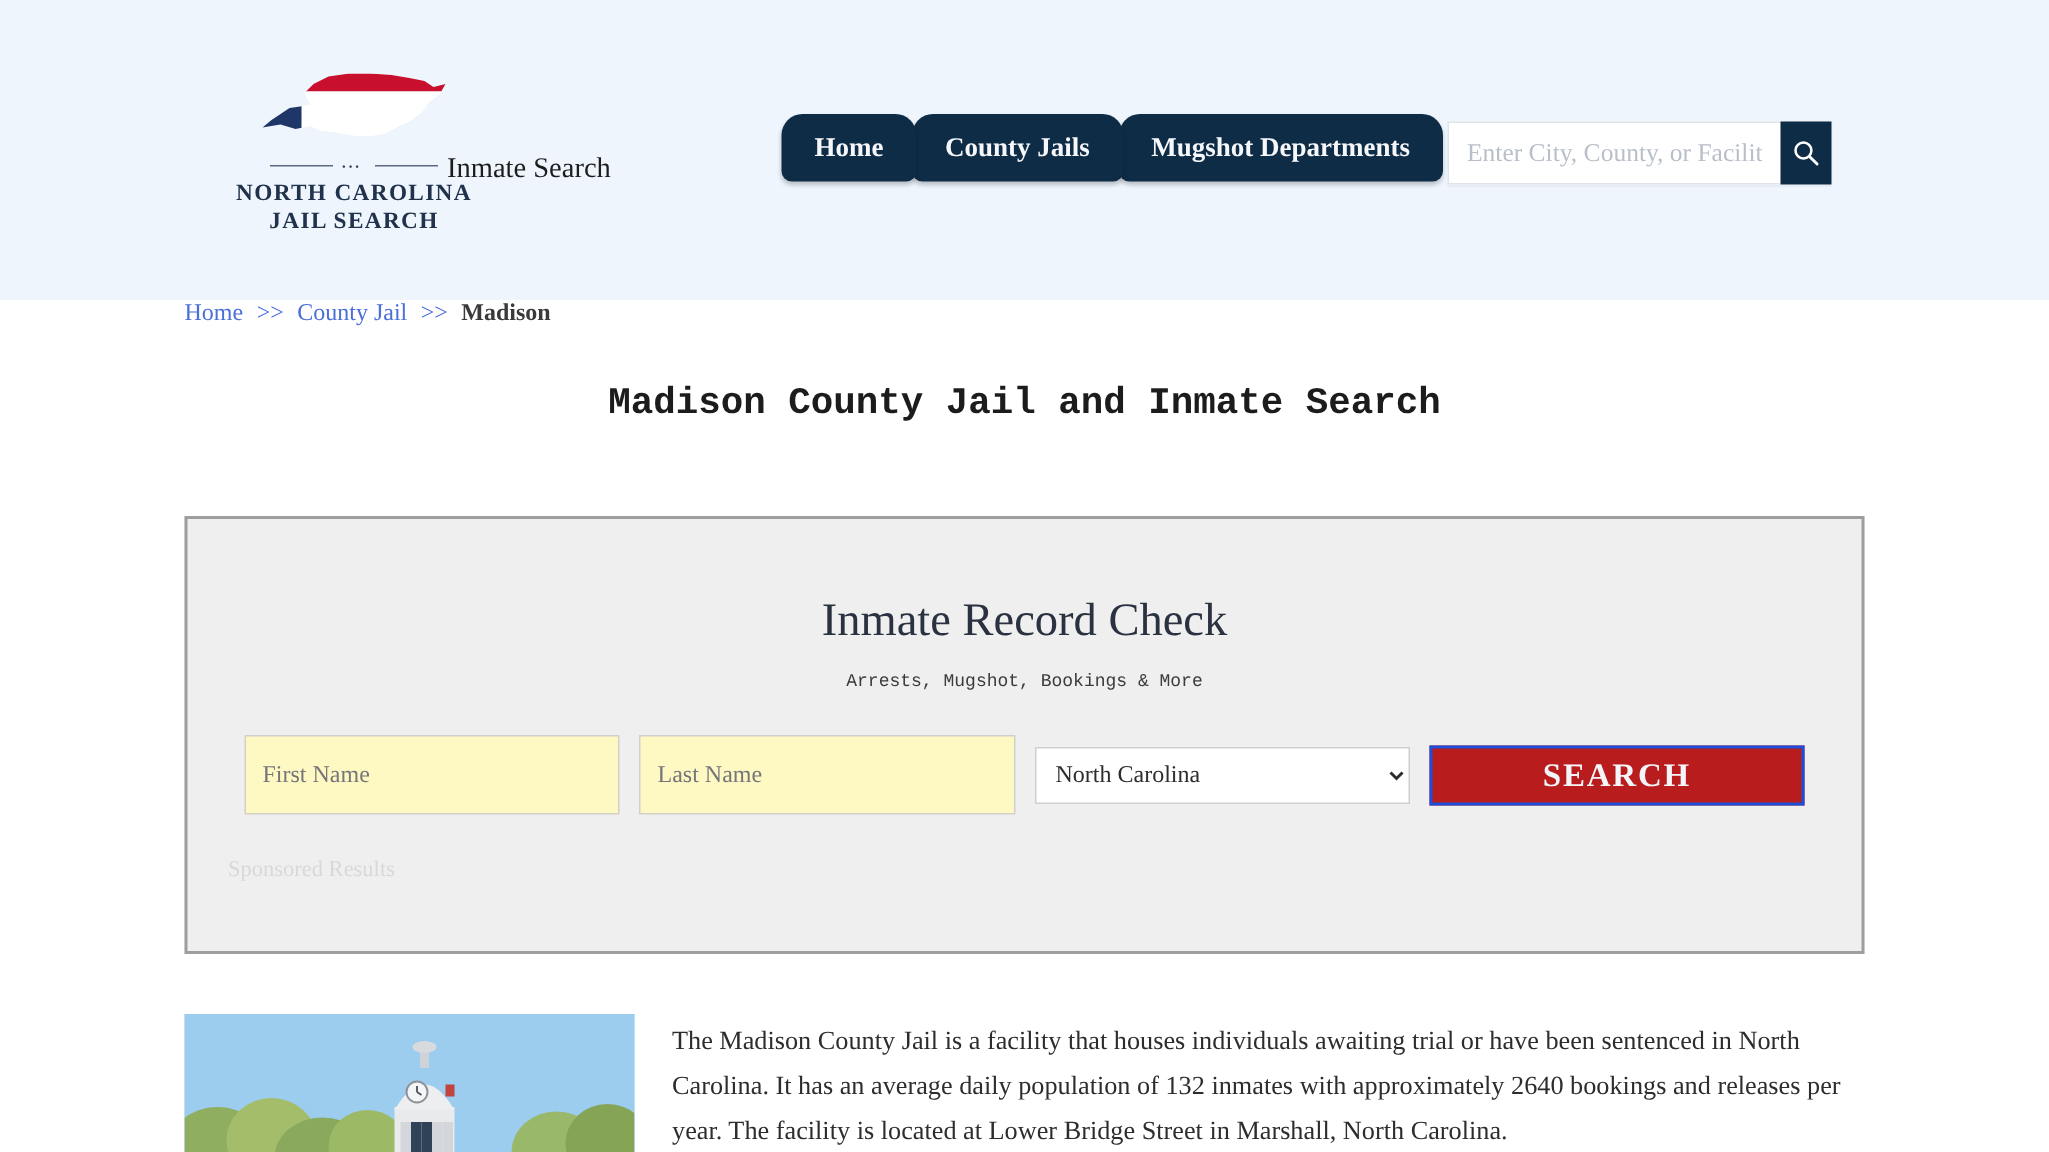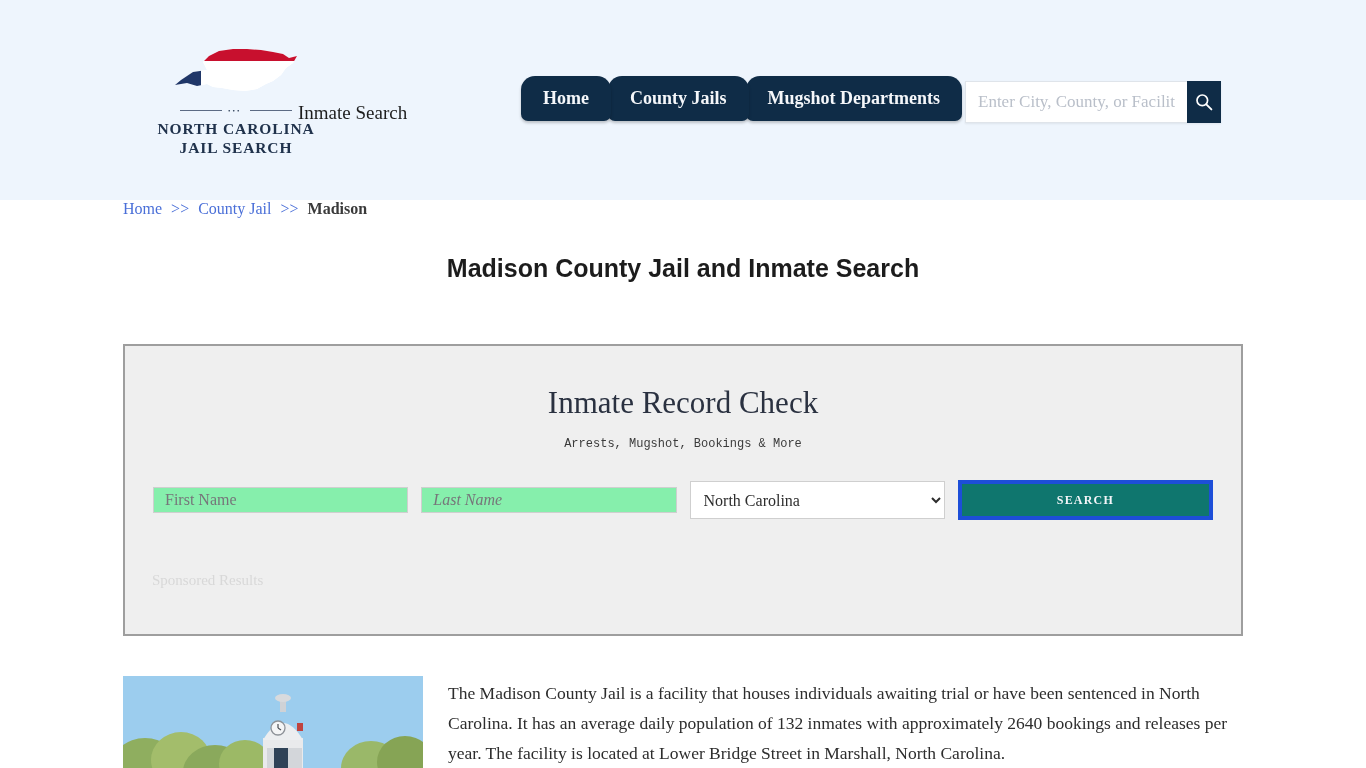--- a/index.html
+++ b/index.html
@@ -159,31 +159,31 @@
   }
   .breadcrumb .sep { color: #4a6fd8; margin: 0 5px; }
   .breadcrumb .current { color: #3a3a3a; font-weight: bold; }
 
   .page-title {
     text-align: center;
     font-size: 25px;
     font-weight: bold;
     color: #1c1c1c;
     margin: 36px 0 0 0;
-    font-family: Liberation Sans, sans-serif;
+    font-family: Liberation Mono, monospace;
   }
 
   
   .record-panel {
     margin-top: 61px;
     background: #efefef;
     border: 2px solid #9e9e9e;
     height: 292px;
     position: relative;
-    padding: 2px;
+    padding: 12px;
   }
   .panel-title {
     text-align: center;
     font-size: 31px;
     color: #2a3140;
     padding-top: 37px;
     line-height: 36px;
     font-family: "Liberation Serif", "DejaVu Serif", serif;
   }
   .panel-sub {
@@ -194,50 +194,50 @@
     font-family: Liberation Mono, monospace;
   }
   .panel-form {
     display: flex;
     align-items: center;
     padding: 0 26px;
     margin-top: 29px;
     gap: 13px;
   }
   .panel-form input[type=text] {
-    height: 26px;
+    height: 53px;
     border: 1px solid #cfcfcf;
-    background: #86efac;
+    background: #fef9c3;
     font-size: 16px;
     padding: 0 11px;
     color: #3d3d3d;
     font-family: "Liberation Serif", "DejaVu Serif", serif;
     outline: none;
   }
   .panel-form input::placeholder { color: #76767a; }
   #first-name { width: 257px; }
-  #last-name  { width: 257px; font-style: italic; }
+  #last-name  { width: 257px; }
   .panel-form select {
     width: 257px;
     height: 38px;
     border: 1px solid #cfcfcf;
     background: #fff;
     font-size: 16px;
     padding: 0 9px;
     color: #2d2d2d;
     font-family: "Liberation Serif", "DejaVu Serif", serif;
     outline: none;
   }
   .search-submit {
     width: 257px;
     height: 40px;
-    background: #0f766e;
+    background: #b91c1c;
     color: #f3f5f8;
-    border: 4px solid #1d4ed8;
-    font-size: 12px;
+    border: 2px solid #1d4ed8;
+    font-size: 22px;
     font-weight: bold;
     letter-spacing: 1.2px;
     cursor: pointer;
     font-family: "Liberation Serif", "DejaVu Serif", serif;
   }
   .sponsored-label {
     position: absolute;
     left: 27px;
     bottom: 45px;
     font-size: 15px;

